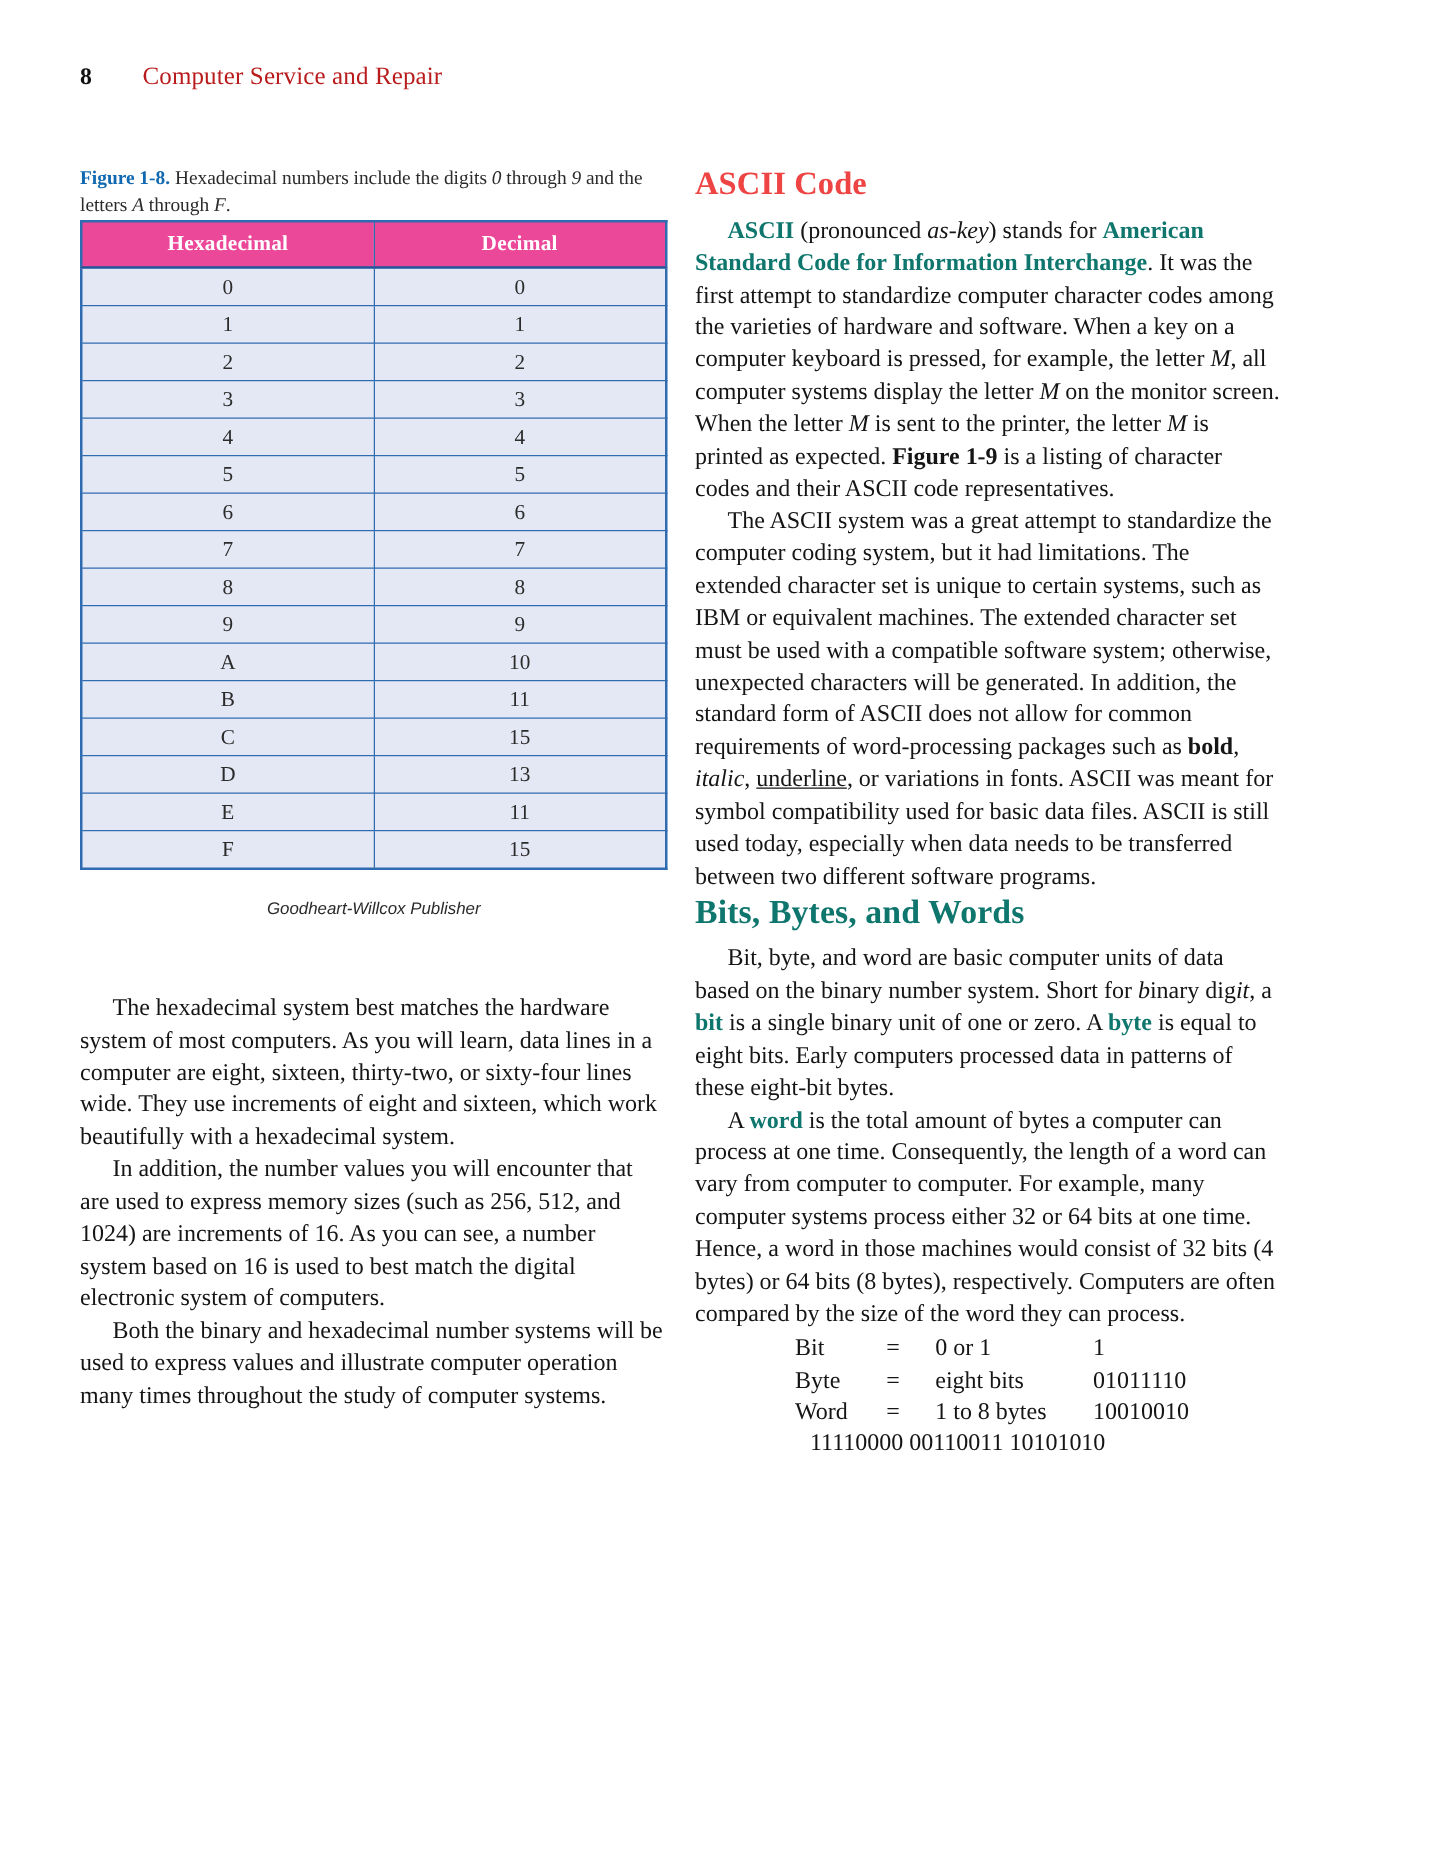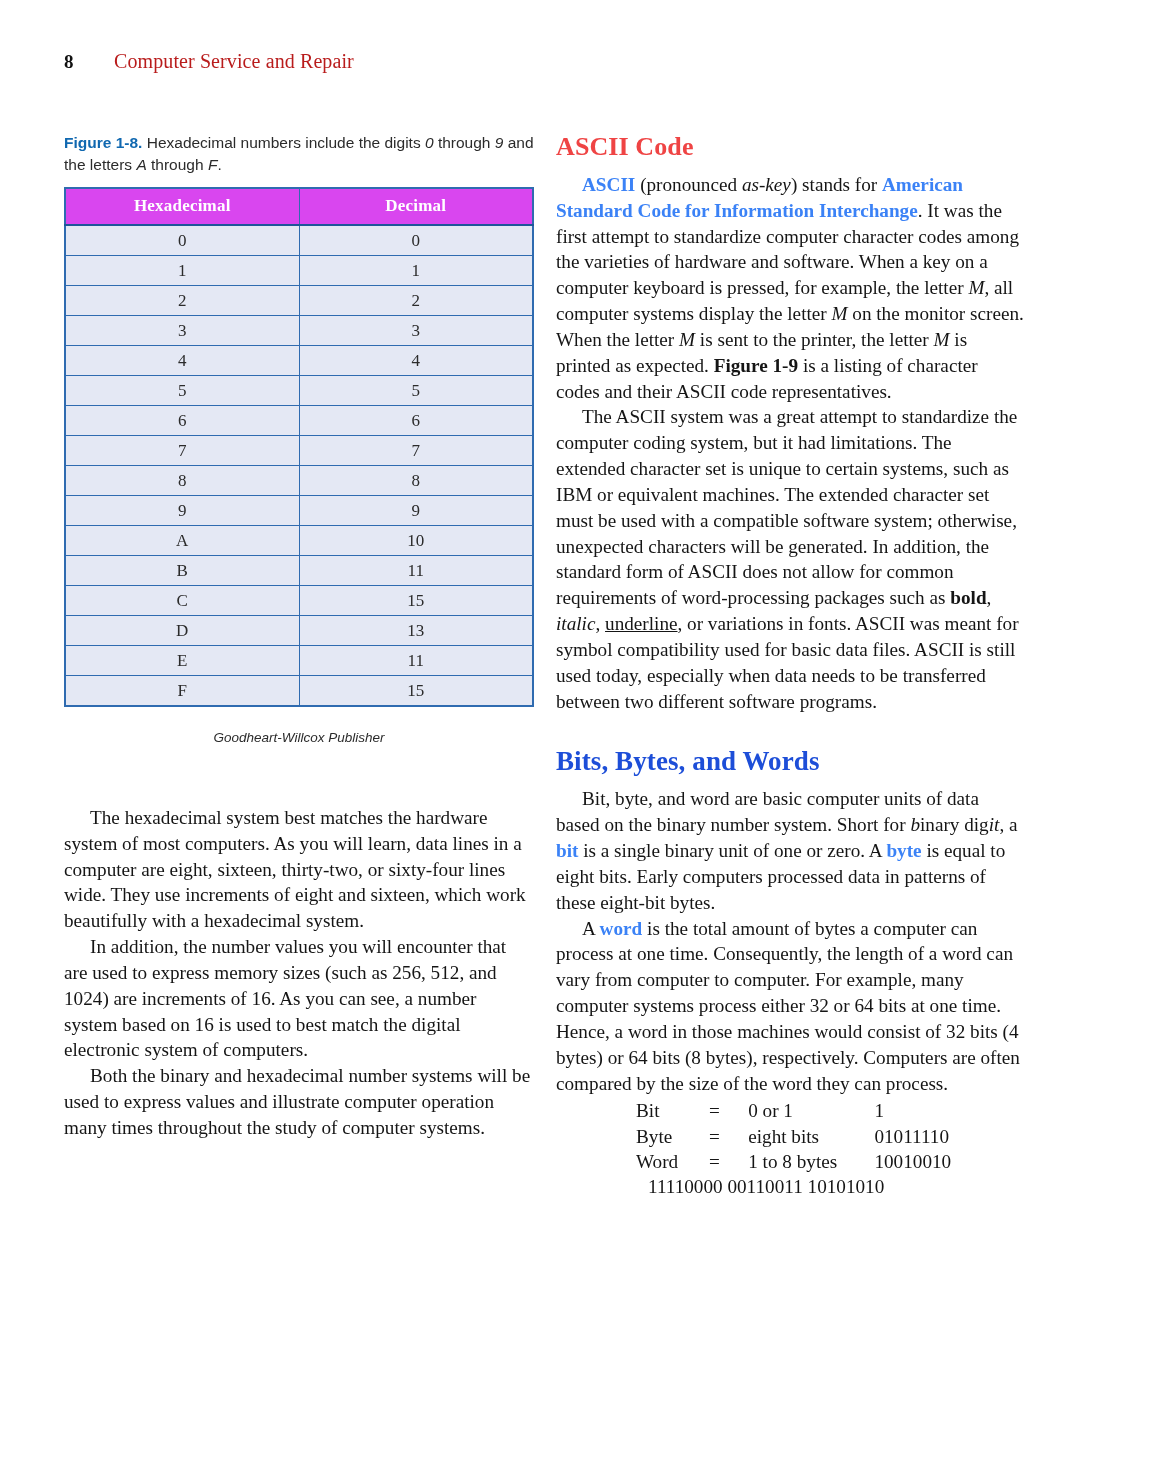--- a/index.html
+++ b/index.html
@@ -46,41 +46,40 @@
   }
   .col-right {
     position: absolute;
     left: 556px;
     top: 132px;
     width: 468px;
   }
 
   
   .fig-caption {
-    font-family: Liberation Sans, sans-serif;
+    font-family: Liberation Serif, serif;
     font-size: 15.5px;
     line-height: 1.42;
     color: #2b2b2b;
-    margin-bottom: 11px;
   }
   .fig-caption .fig-num {
     font-weight: bold;
     color: #1068b0;
   }
   .fig-caption i { font-style: italic; }
 
   
   .hex-table {
     border-collapse: collapse;
     width: 470px;
     border: 2px solid #2f6bb0;
     table-layout: fixed;
   }
   .hex-table th {
-    background: #d946ef;
+    background: #ec4899;
     color: #ffffff;
     font-family: "Liberation Serif", serif;
     font-weight: bold;
     font-size: 17px;
     padding: 7px 0 8px 0;
     border: 1px solid #2f6bb0;
     border-bottom: 2px solid #1f5599;
     text-align: center;
     letter-spacing: .2px;
   }
@@ -114,35 +113,34 @@
     font-size: 19.2px;
     line-height: 1.345;
     color: #151515;
     margin: 0;
     text-align: left;
   }
   p.body.indent { text-indent: 26px; }
   p.body b { font-weight: bold; }
   p.body i { }
   p.body u { text-decoration: underline; }
-  .red { color: #3b82f6; font-weight: bold; }
+  .red { color: #0f766e; font-weight: bold; }
 
   
   h2.sec-head {
     font-family: "Liberation Serif", serif;
     font-weight: bold;
     font-size: 26px;
     color: #ef4444;
     margin: 0 0 10px 0;
     letter-spacing: .1px;
   }
   h2.sec-head.blue {
-    color: #1d4ed8;
+    color: #0f766e;
     font-size: 27px;
-    margin-top: 32px;
     margin-bottom: 9px;
   }
 
   
   .defs {
     margin-top: 2px;
     padding-left: 80px;
     font-family: "Liberation Serif", serif;
     font-size: 19.2px;
     line-height: 1.32;

